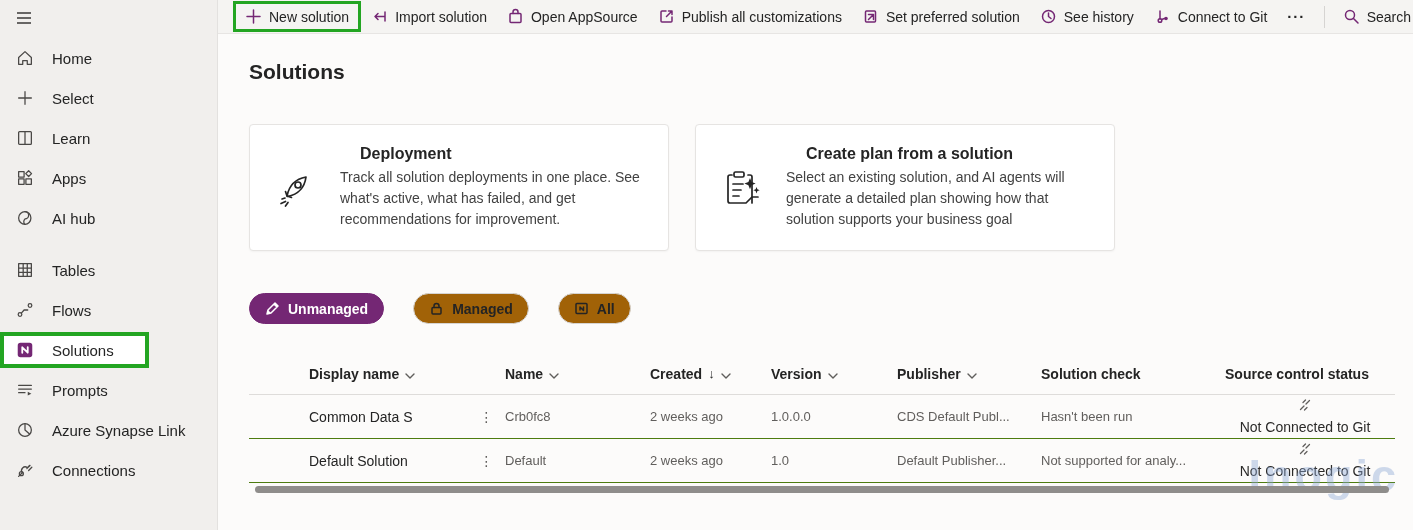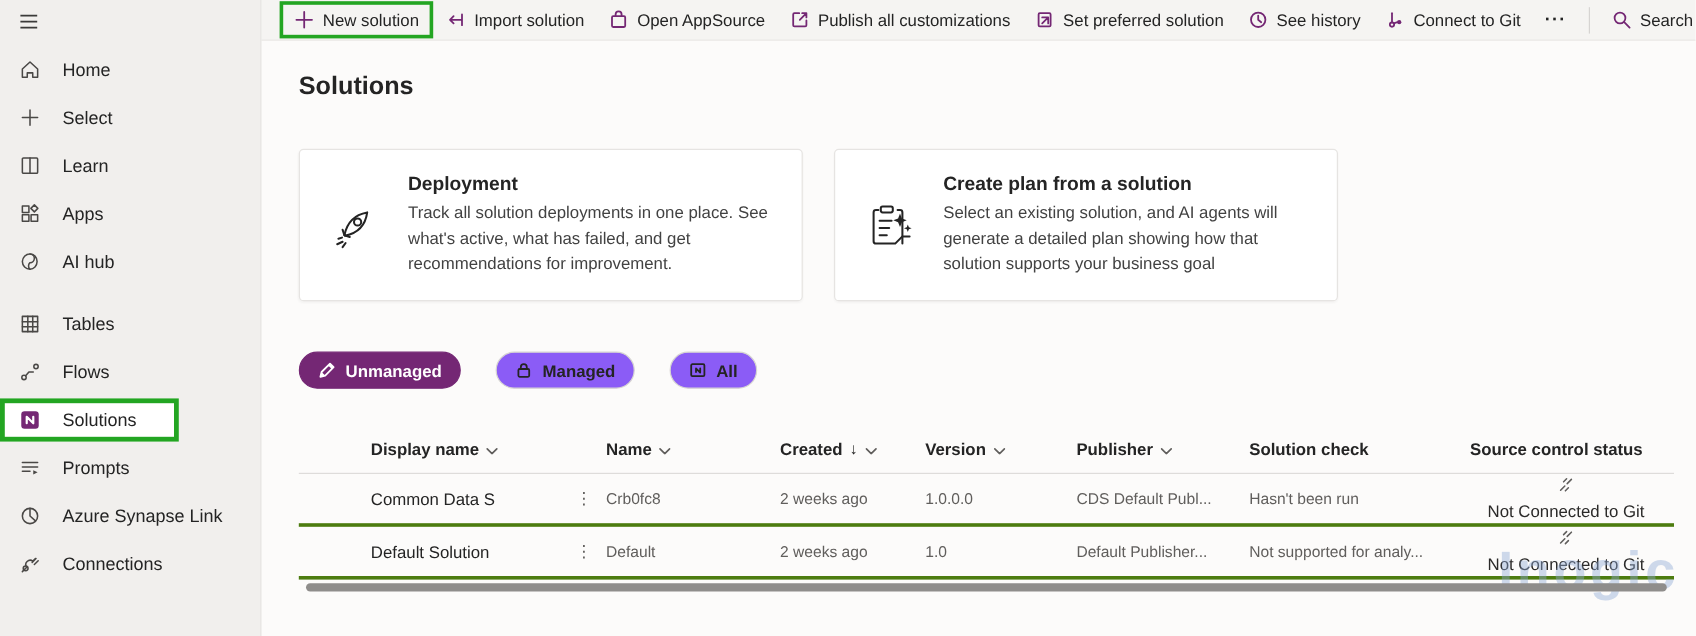--- a/index.html
+++ b/index.html
@@ -50,45 +50,45 @@
   .content { position:absolute; left:218px; top:34px; width:1195px; height:496px; background:#fcfbfa; }
   .page-title { position:absolute; left:31px; top:26px; margin:0; font-size:21px; font-weight:700; color:#242424; }
   .cards { position:absolute; left:31px; top:90px; display:flex; gap:26px; }
   .card {
     width:420px; height:127px; background:#ffffff; border:1px solid #e6e4e2;
     border-radius:4px; box-shadow:0 1px 2px rgba(0,0,0,.04);
     display:flex; align-items:center; gap:22px; padding:14px 22px; cursor:pointer;
   }
   .card .card-icon { flex:0 0 46px; display:flex; align-items:center; justify-content:center; }
   .card .card-icon svg { width:44px; height:44px; fill:none; stroke:#242424; stroke-width:1.7; stroke-linecap:round; stroke-linejoin:round; }
-  .card-title { font-size:16px; font-weight:700; margin-bottom:4px; }
+  .card-title { font-size:16px; font-weight:700; margin-bottom:4px;margin-left:20px; }
   .card-desc { font-size:14px; color:#424242; line-height:21px; }
   
   .filters { position:absolute; left:31px; top:259px; display:flex; gap:29px; }
   .pill {
     height:31px; border-radius:16px; display:flex; align-items:center; gap:8px;
     padding:0 15px; font-size:14px; font-weight:600; cursor:pointer;
-    background:#8b5cf6; border:1px solid #d6d4d2; color:#242424;
+    background:#a16207; border:1px solid #d6d4d2; color:#242424;
   }
   .pill svg { width:15px; height:15px; fill:none; stroke:#242424; stroke-width:1.5; stroke-linecap:round; stroke-linejoin:round; }
   .pill.selected { background:#742774; border-color:#742774; color:#ffffff; }
   .pill.selected svg { stroke:#ffffff; }
   
   .grid {
     display:grid;
     grid-template-columns:60px 159px 37px 145px 121px 126px 144px 184px 1fr;
     align-items:center;
   }
   .table { position:absolute; left:31px; top:319px; width:1146px; }
   .thead { height:42px; border-bottom:1px solid #dedcda; }
   .th { font-size:14px; font-weight:700; color:#242424; display:flex; align-items:center; gap:6px; cursor:pointer; }
   .th.nosort { cursor:default; }
   .chev svg { width:10px; height:6px; fill:none; stroke:#605e5c; stroke-width:1.4; stroke-linecap:round; stroke-linejoin:round; }
   .sort-arrow { font-size:13px; color:#242424; }
-  .trow { height:44px; border-bottom:3px solid #4d7c0f; cursor:pointer; }
+  .trow { height:44px; border-bottom:1px solid #4d7c0f; cursor:pointer; }
   .td { font-size:13px; color:#605e5c; white-space:nowrap; overflow:hidden; text-overflow:ellipsis; padding-right:10px; }
   .td.primary { font-size:14px; color:#242424; }
   .td.kebab { color:#605e5c; font-size:14px; text-align:center; padding:0; cursor:pointer; letter-spacing:0; }
   .td.git { font-size:14px; color:#2b2a29; display:flex; align-items:center; gap:7px;flex-direction:column; }
   .td.git svg { width:14px; height:14px; fill:none; stroke:#605e5c; stroke-width:1.3; stroke-linecap:round; }
   .c1 { grid-column:2/4; }
   
   .hscroll { position:absolute; left:37px; top:452px; width:1134px; height:7px; background:#8f8d8b; border-radius:4px; z-index:3; cursor:grab; }
   .watermark {
     position:absolute; right:14px; top:416px; z-index:1;

